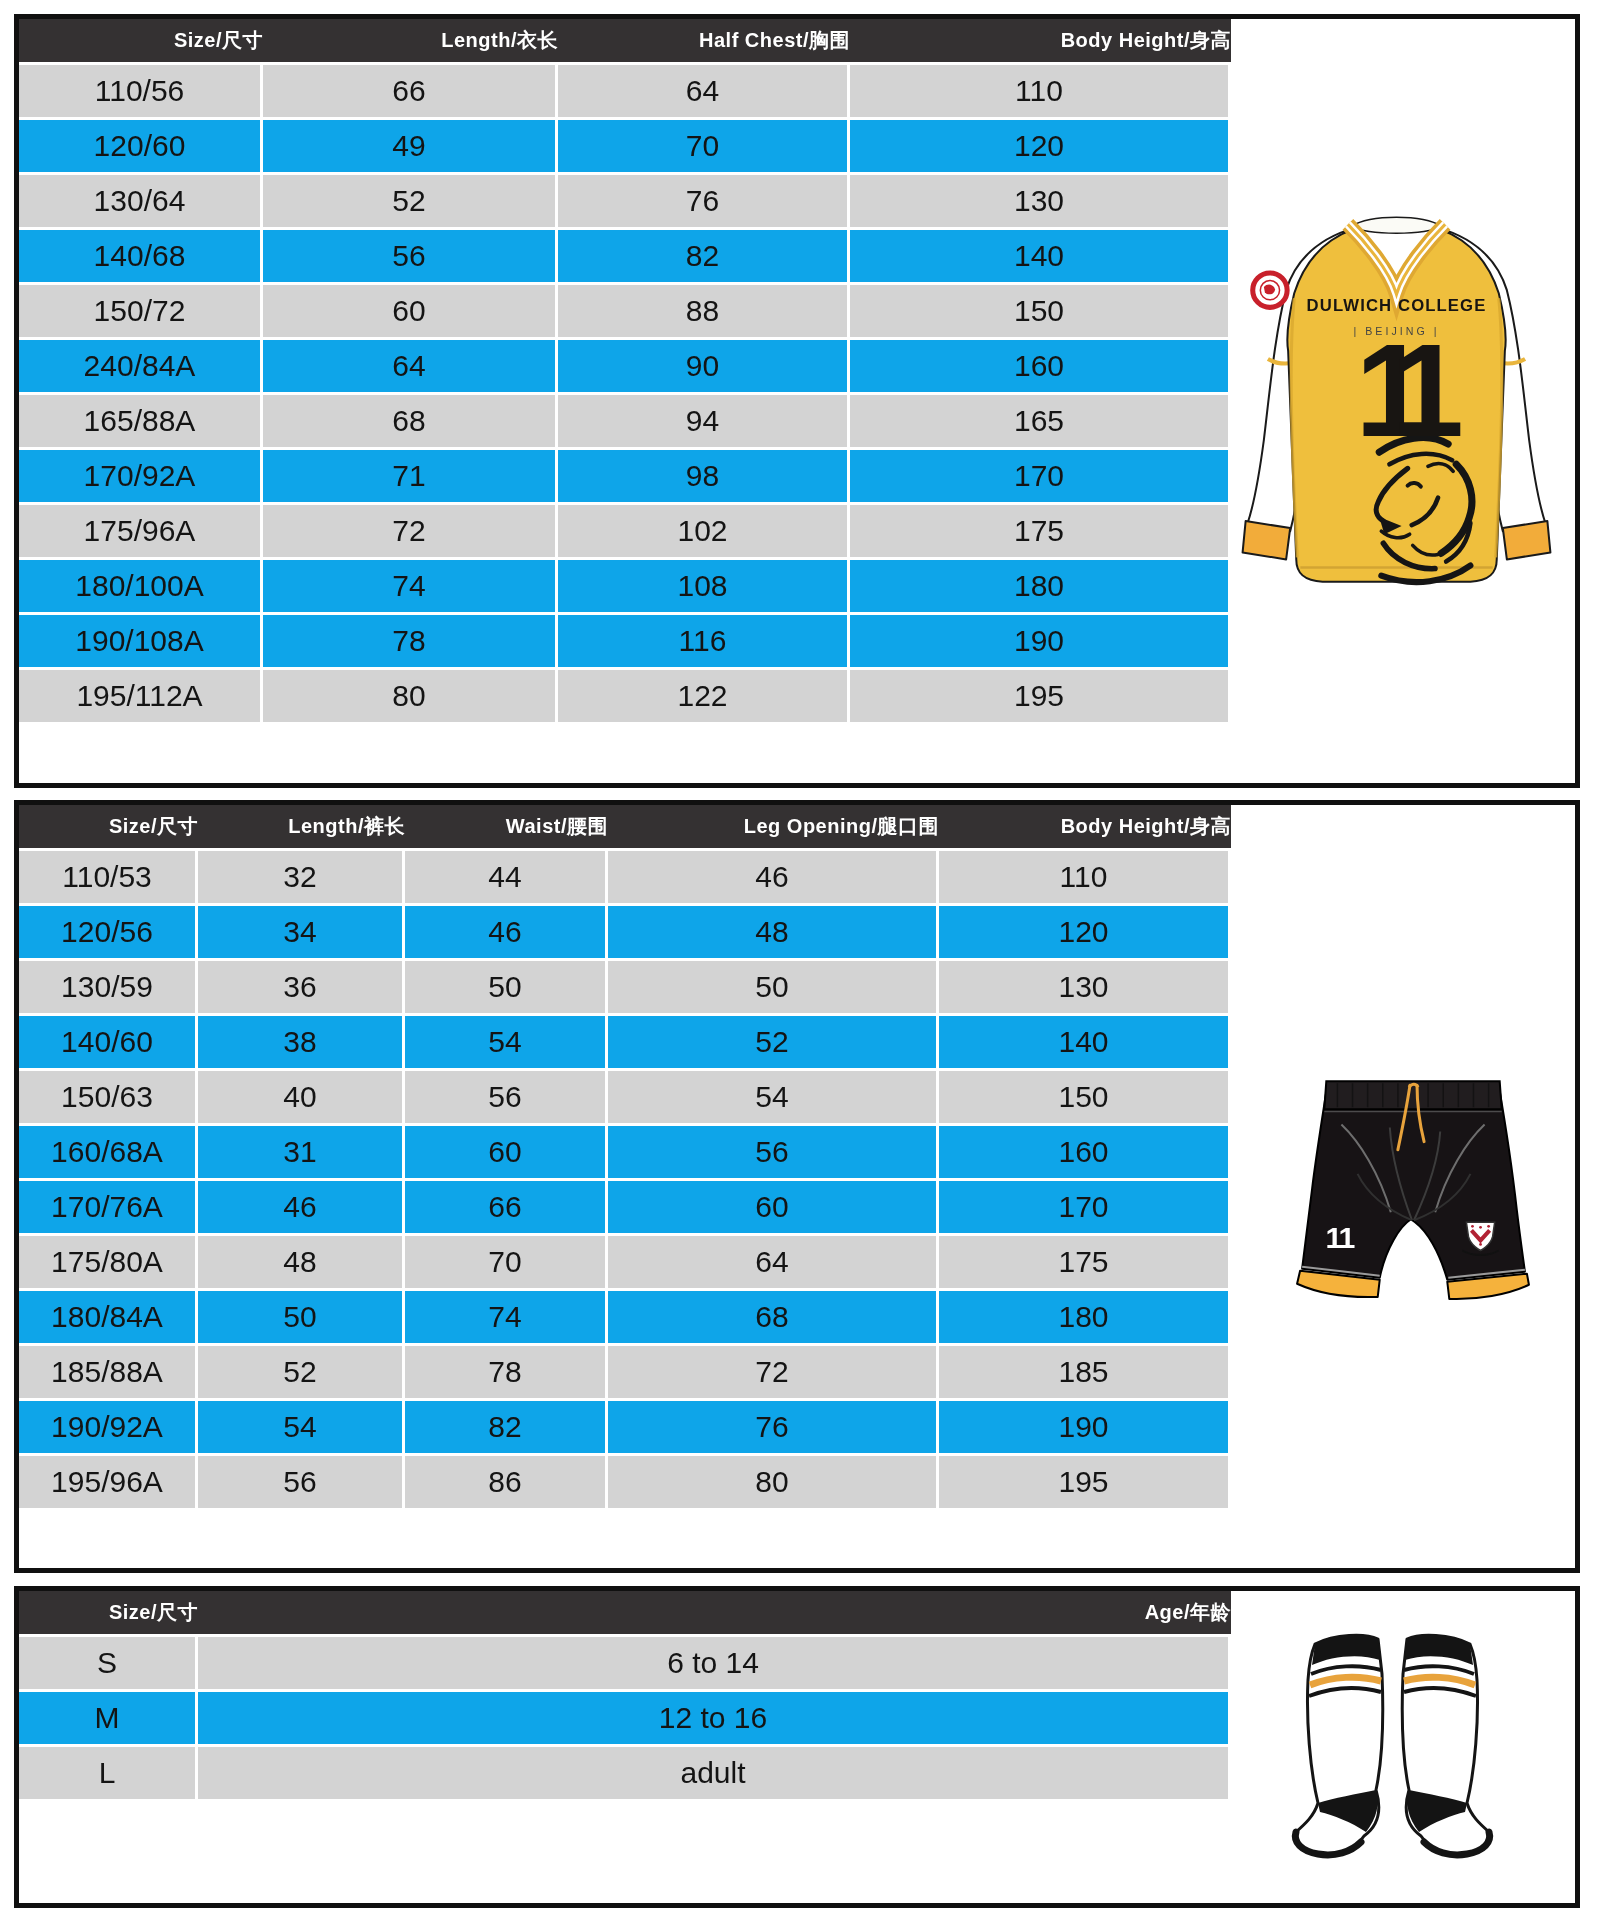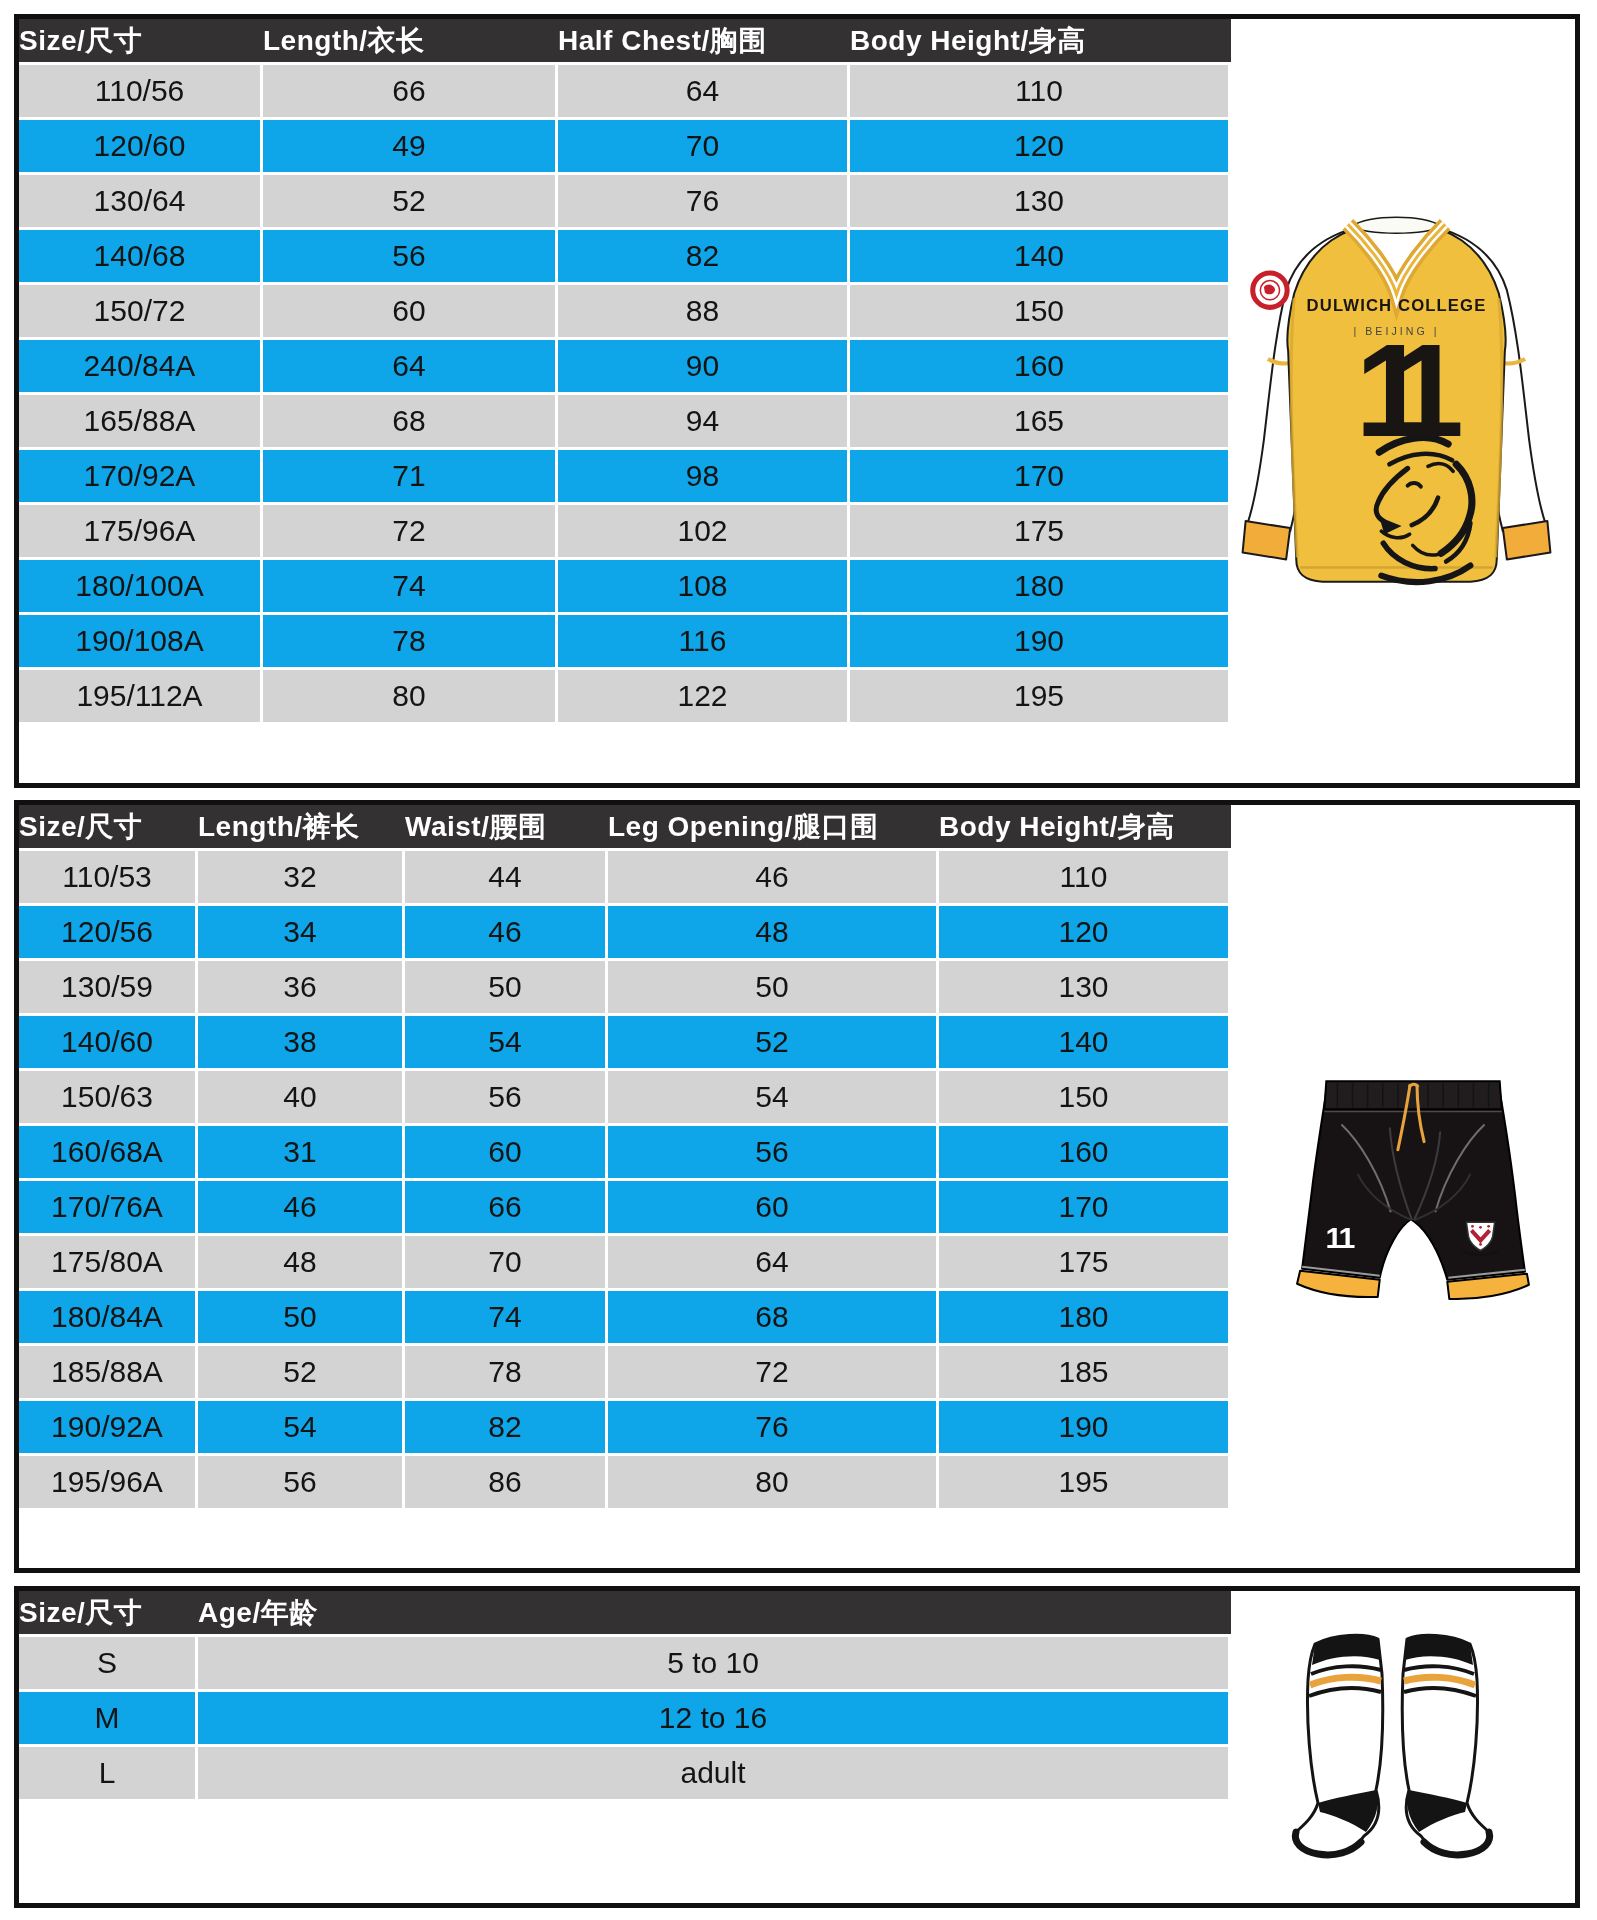--- a/index.html
+++ b/index.html
@@ -5,22 +5,22 @@
   html,body{margin:0;padding:0}
   body{position:relative;width:1597px;height:1920px;background:#ffffff;
        font-family:"Liberation Sans",sans-serif;color:#141414;overflow:hidden}
   .panel{position:absolute;left:14px;width:1566px;border:5px solid #101010;
          background:#ffffff;box-sizing:border-box}
   #panel-shirt{top:14px;height:774px}
   #panel-shorts{top:800px;height:773px}
   #panel-socks{top:1586px;height:322px}
   table.size{border-collapse:separate;border-spacing:0;table-layout:fixed;
              position:absolute;left:0;top:0;width:1212px}
-  table.size th{background:#343132;color:#ffffff;font-weight:bold;font-size:28px;
-                height:43px;padding:0;text-align:left;letter-spacing:.5px;
+  table.size th{background:#343132;color:#ffffff;font-weight:bold;font-size:20px;
+                height:43px;padding:0;text-align:right;letter-spacing:.5px;
                 border-bottom:3px solid #ffffff}
   table.size td{font-size:30px;color:#141414;text-align:center;height:52px;padding:0;
                 border-bottom:3px solid #ffffff;border-right:3px solid #ffffff}
   tr.g td{background:#d3d3d3}
   tr.w td{background:#0ea5e9}
   .fig{position:absolute}
   text{font-family:"Liberation Sans",sans-serif}
 </style>
 </head>
 <body>
@@ -304,21 +304,21 @@
         <col style="width:179px">
         <col style="width:1033px">
       </colgroup>
     <tbody>
         <tr>
       <th>Size/尺寸</th>
       <th>Age/年龄</th>
     </tr>
     <tr class="g">
           <td>S</td>
-          <td>5 to 10</td>
+          <td>6 to 14</td>
         </tr>
     <tr class="w">
           <td>M</td>
           <td>12 to 16</td>
         </tr>
     <tr class="g">
           <td>L</td>
           <td>adult</td>
         </tr>
   </tbody>

